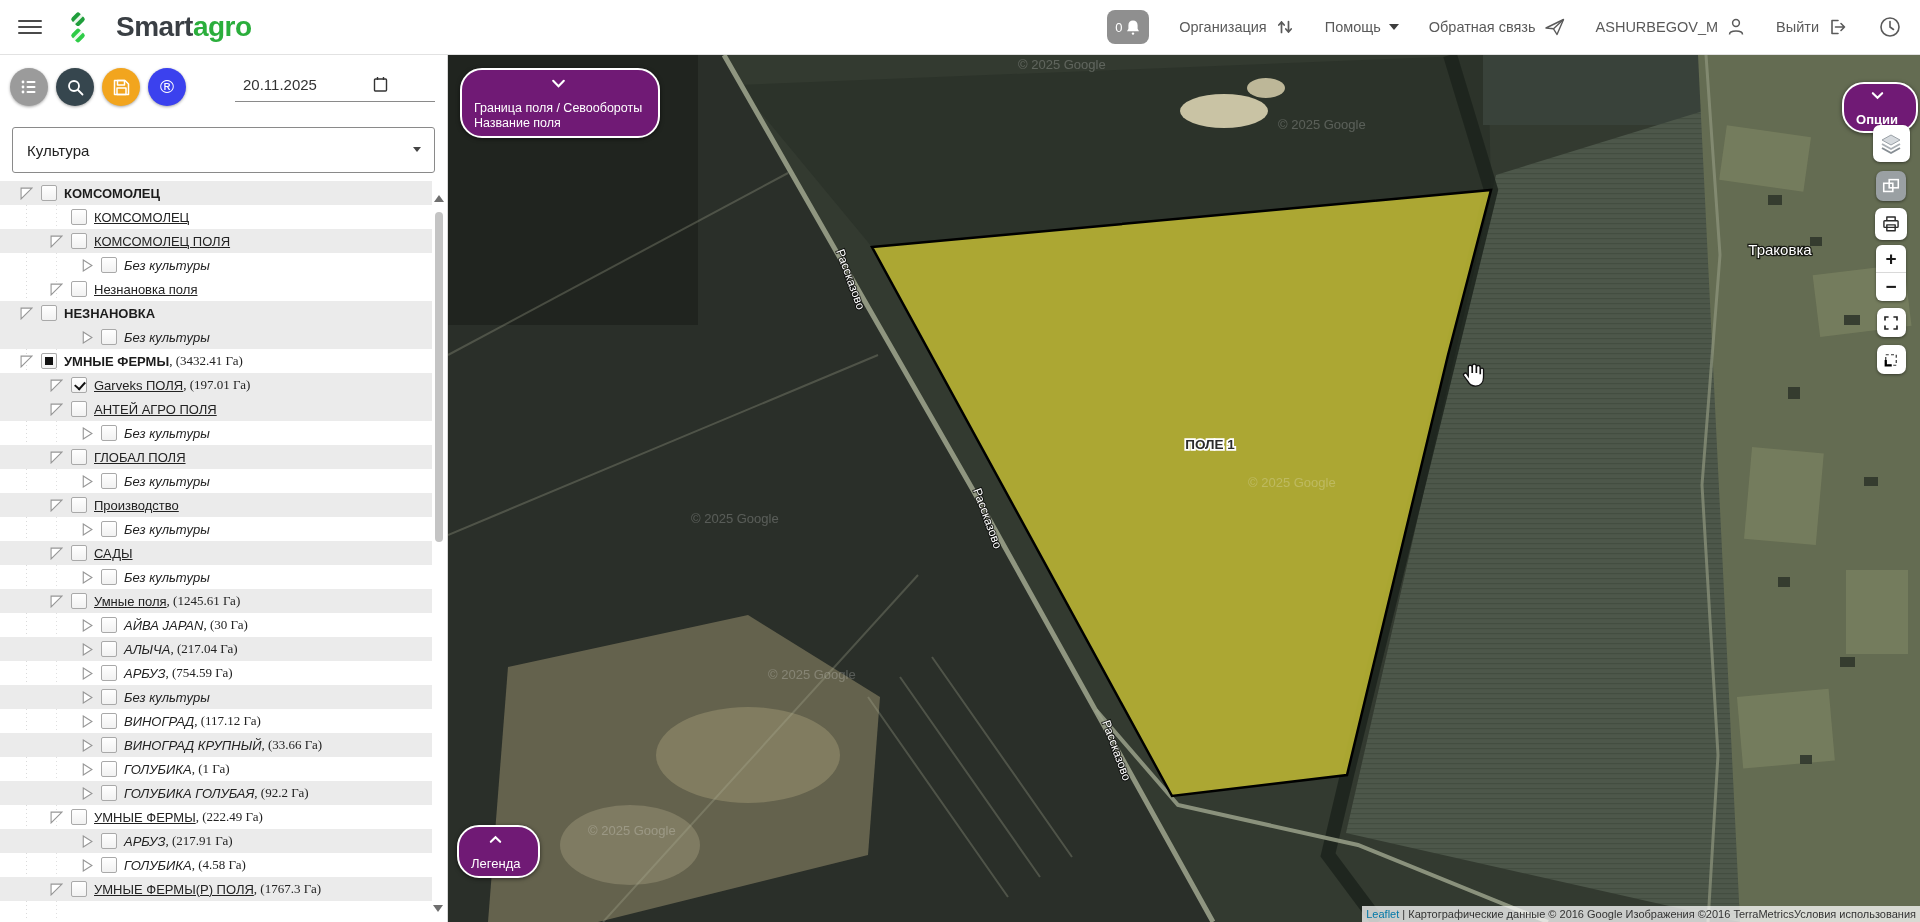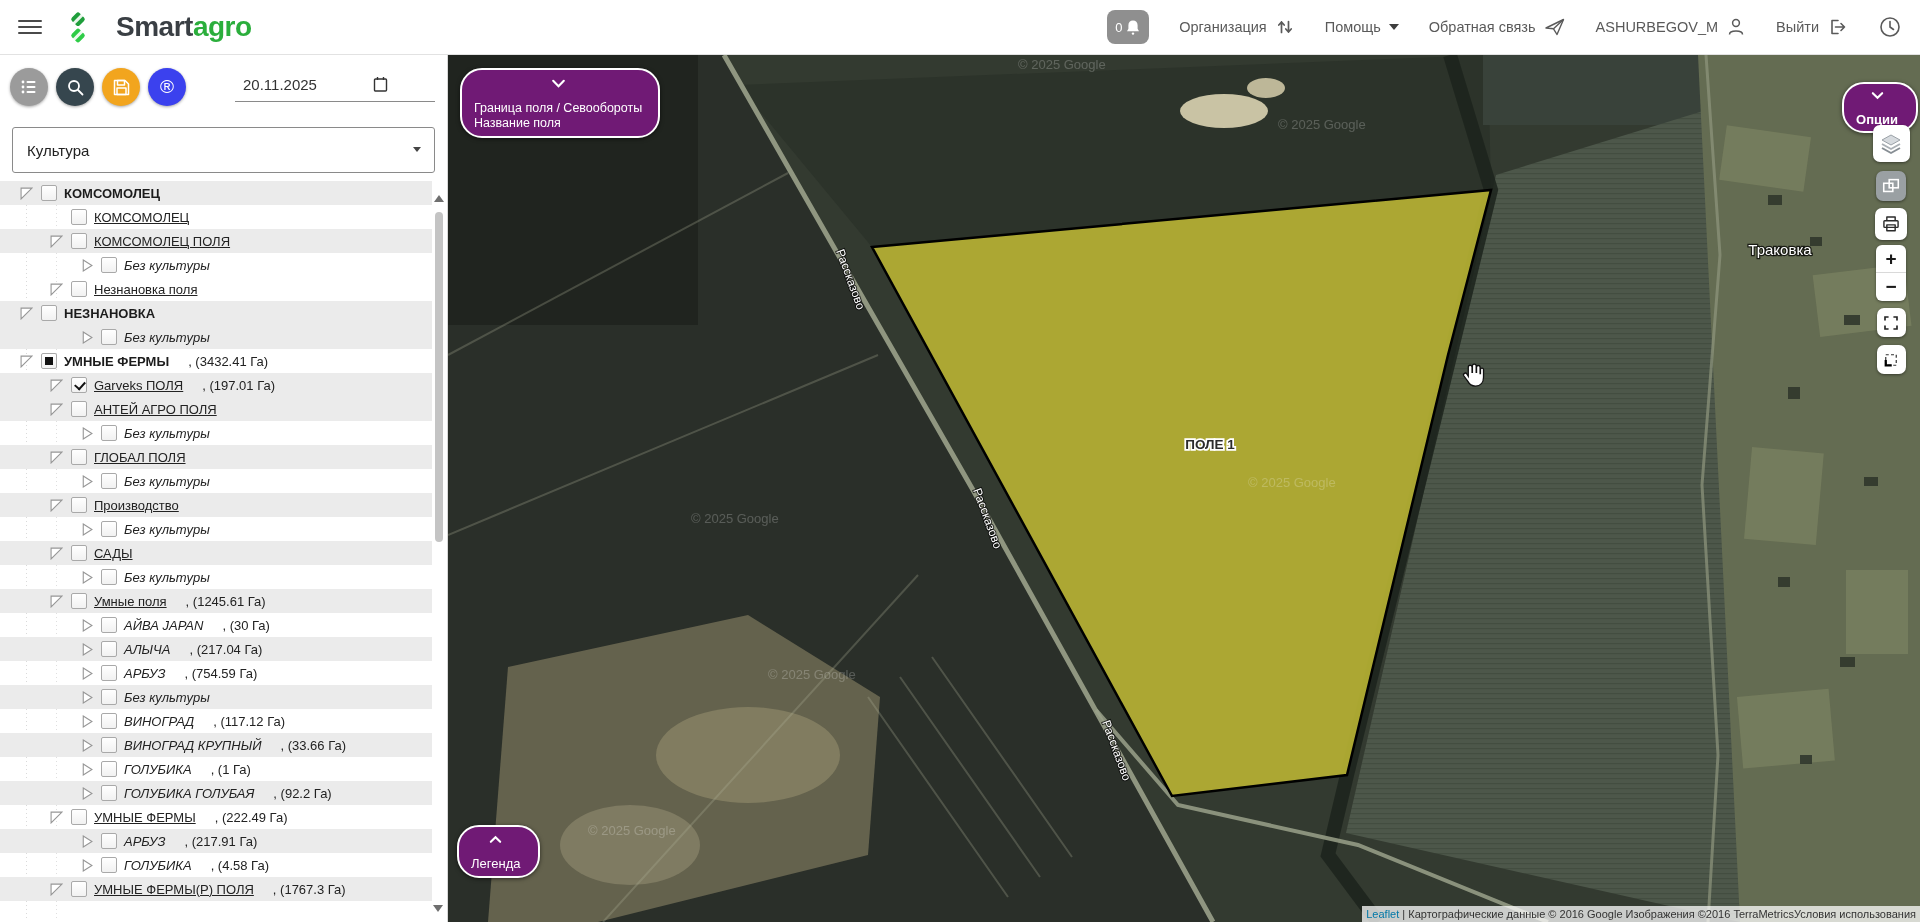--- a/index.html
+++ b/index.html
@@ -49,21 +49,21 @@
   .exp svg { width:13px; height:13px; }
   .cb { width:16px; height:16px; border:1px solid #a9a9a9; border-radius:2px; margin-right:7px;
     background:linear-gradient(#fff,#f1f1f1); position:relative; flex:none; cursor:pointer; }
   .cb.indeterminate::after { content:""; position:absolute; left:3px; top:3px; width:8px; height:8px; background:#111; }
   .cb.checked::after { content:""; position:absolute; left:3px; top:3px; width:8px; height:5px;
     border-left:2.5px solid #111; border-bottom:2.5px solid #111; transform:rotate(-48deg); }
   .tlabel { white-space:nowrap; cursor:pointer; }
   .tlabel.group { font-weight:bold; color:#1c1c1c; }
   .tlabel.link { text-decoration:underline; }
   .tlabel.culture { font-style:italic; }
-  .area { margin-left:19px; white-space:nowrap; color:#222; }
+  .area { margin-left:0; white-space:nowrap; color:#222;font-family:Liberation Serif, serif; }
 
   .scrollbar { position:absolute; right:2px; top:140px; bottom:0; width:13px; z-index:45; }
   .sb-arrow { width:0; height:0; border-left:5px solid transparent; border-right:5px solid transparent; margin:0 auto; }
   .sb-up { border-bottom:7px solid #6f6f6f; }
   .sb-down { border-top:7px solid #6f6f6f; position:absolute; bottom:10px; left:1px; }
   .sb-thumb { width:8px; margin:10px auto 0; height:330px; background:#c4c4c4; border-radius:4px; }
 
   
   .map { position:absolute; left:448px; top:55px; width:1472px; height:867px; background:#2f352c; overflow:hidden; }
   .map svg.base { position:absolute; left:0; top:0; }

